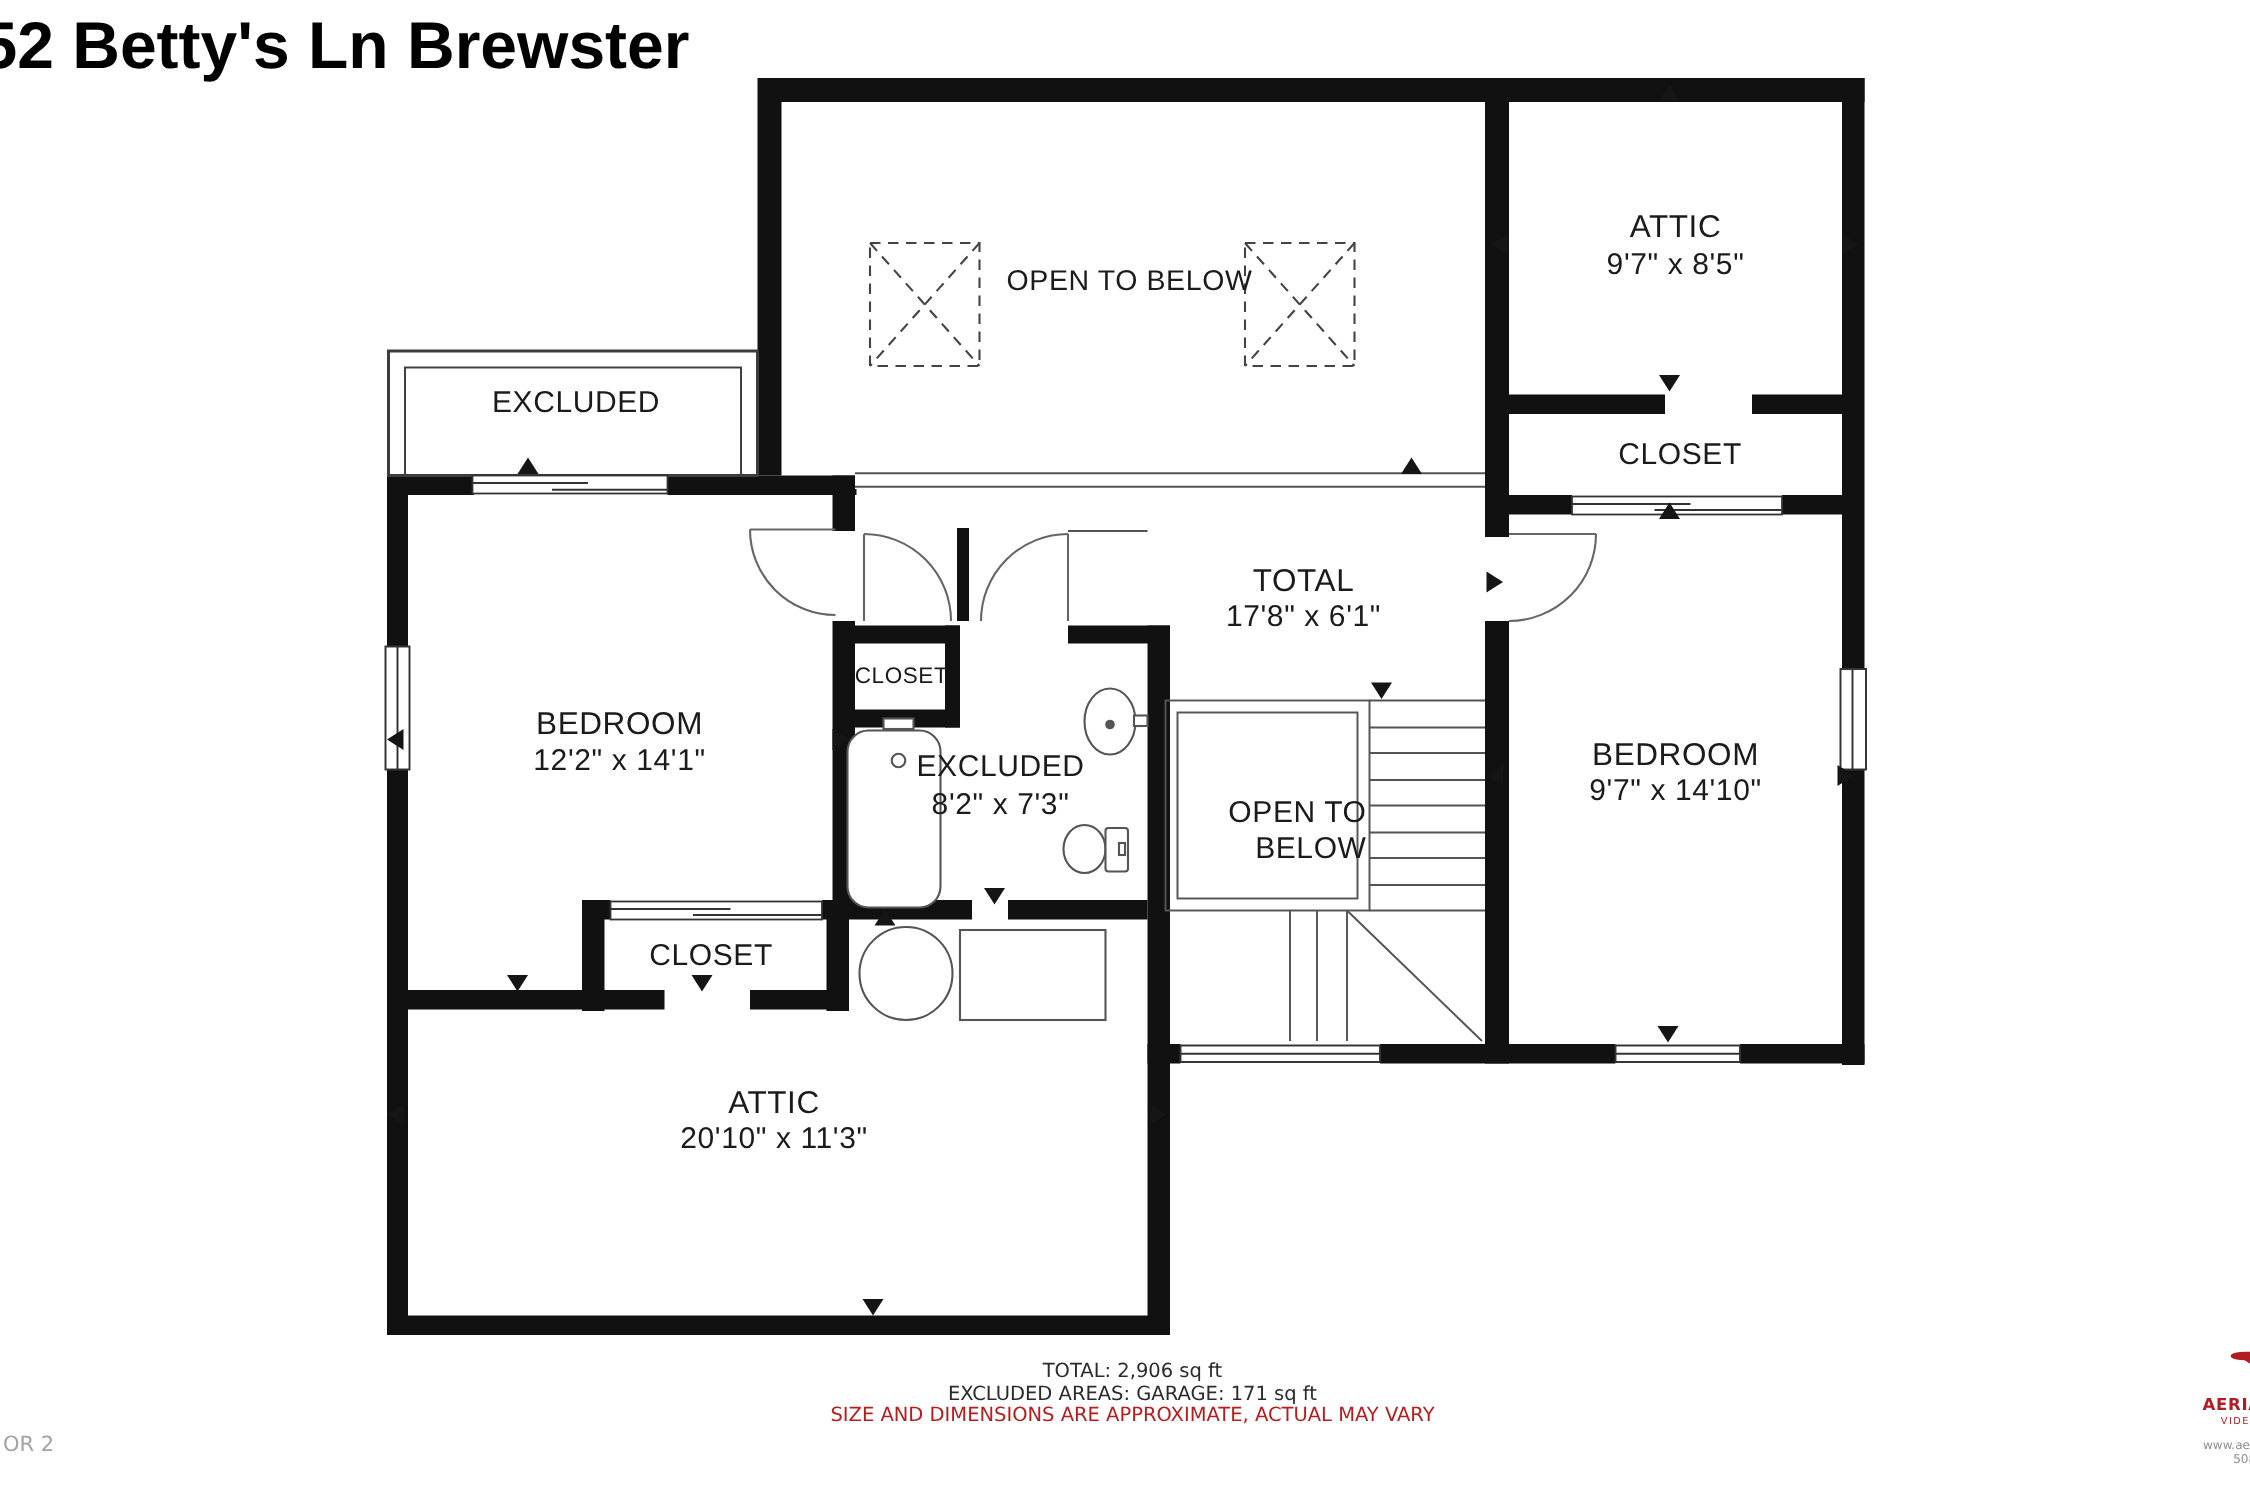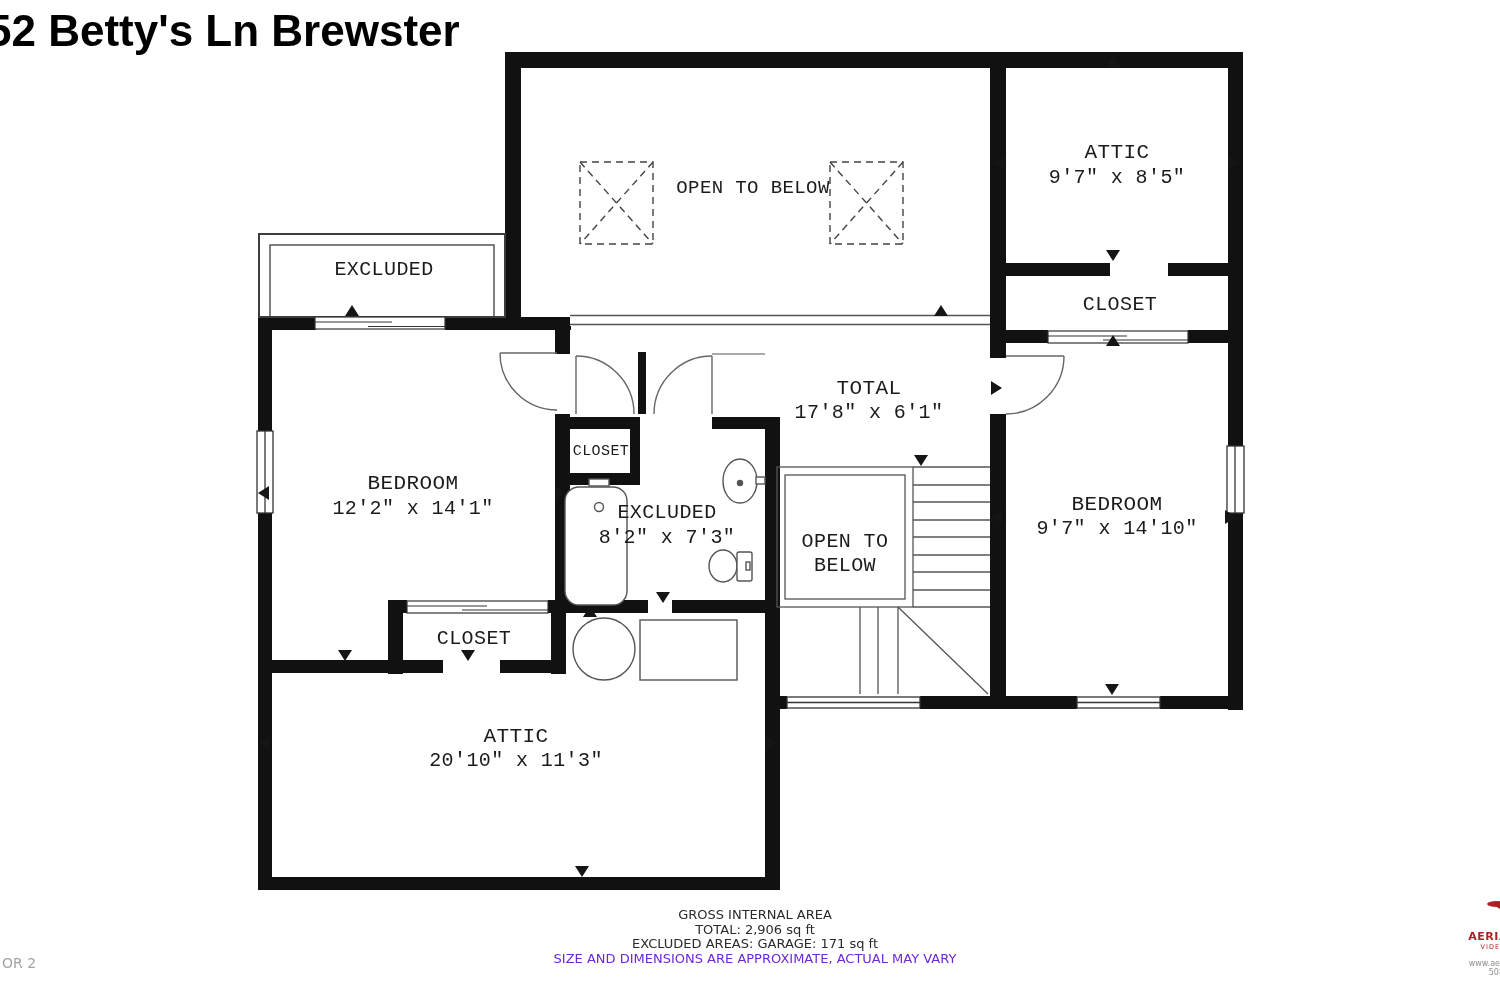--- a/index.html
+++ b/index.html
@@ -1,29 +1,29 @@
 <!DOCTYPE html>
 <html><head>
 <meta charset="utf-8">
 <style>
   html,body{margin:0;padding:0;background:#fff;width:1500px;height:1000px;overflow:hidden;}
   #page{position:relative;width:1500px;height:1000px;background:#ffffff;font-family:"DejaVu Sans",sans-serif;}
   #plan-svg{position:absolute;left:0;top:0;}
   .lbl{position:absolute;transform:translate(-50%,-50%);color:#1b1b1b;letter-spacing:.4px;
-       text-align:center;white-space:nowrap;font-family:Liberation Mono, monospace;}
+       text-align:right;white-space:nowrap;font-family:Liberation Sans, sans-serif;}
   .s21{font-size:21px;}
   .s20{font-size:20px;}
   .s19{font-size:19px;}
   .s15{font-size:15px;}
   .wrap2{white-space:normal;width:132px;line-height:24px;font-size:20px;}
   #title{position:absolute;left:-13px;top:6px;font-family:"Liberation Sans",sans-serif;
          font-weight:bold;font-size:44px;color:#000;letter-spacing:0;}
   #footer{position:absolute;left:755px;top:908px;transform:translateX(-50%);
           text-align:center;font-size:13px;line-height:14.5px;color:#2b2b2b;width:700px;}
-  #footer .dim{color:#6d28d9;}
+  #footer .dim{color:#b91c1c;}
   #page-label{position:absolute;left:2px;top:955px;font-size:14px;color:#a3a3a3;}
   #logo{position:absolute;left:1438px;top:897px;width:148px;text-align:center;line-height:1.15;}
   #logo .brand{font-size:11px;font-weight:bold;color:#b01e23;letter-spacing:.5px;white-space:nowrap;}
   #logo .tagline{font-size:6.5px;color:#b01e23;letter-spacing:1px;white-space:nowrap;}
   #logo .site{font-size:8px;color:#8f8f8f;margin-top:7px;white-space:nowrap;}
   #logo .phone{font-size:8px;color:#8f8f8f;white-space:nowrap;}
 </style>
 </head>
 <body>
 
@@ -208,21 +208,20 @@
 
   <div class="lbl s21" style="left:1117px;top:504px">BEDROOM</div>
   <div class="lbl s20" style="left:1117px;top:528px">9'7" x 14'10"</div>
 
   <div class="lbl s20" style="left:474px;top:638px">CLOSET</div>
 
   <div class="lbl s21" style="left:516px;top:736px">ATTIC</div>
   <div class="lbl s20" style="left:516px;top:760px">20'10" x 11'3"</div>
 
   <div id="footer">
-    <div>GROSS INTERNAL AREA</div>
     <div>TOTAL: 2,906 sq ft</div>
     <div>EXCLUDED AREAS: GARAGE: 171 sq ft</div>
     <div class="dim">SIZE AND DIMENSIONS ARE APPROXIMATE, ACTUAL MAY VARY</div>
   </div>
 
   <div id="page-label">OR 2</div>
 
   <div id="logo">
     <svg width="50" height="30" viewBox="0 0 50 30">
       <g fill="#b01e23" stroke="#b01e23">

